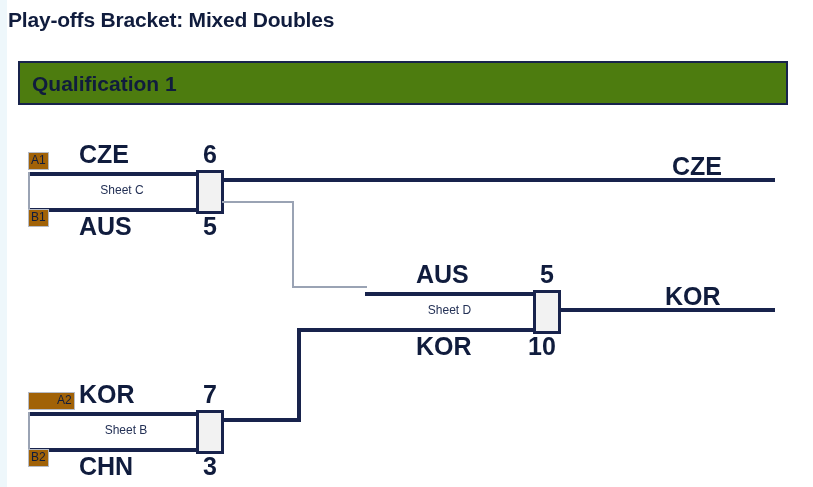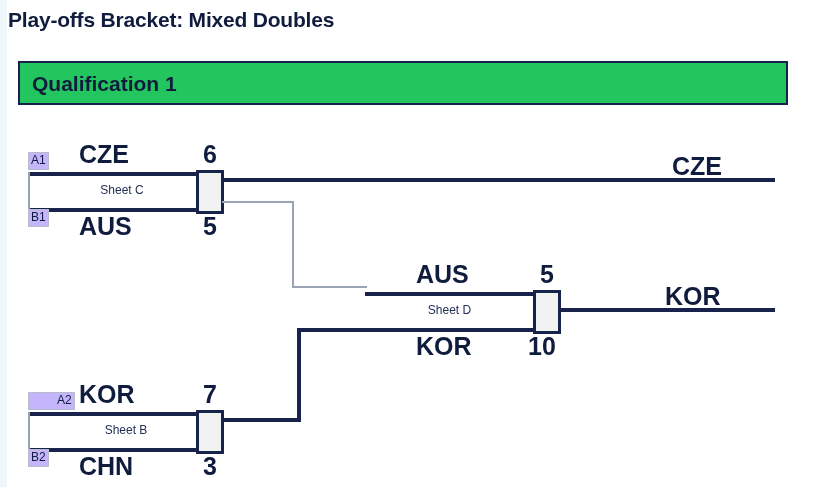--- a/index.html
+++ b/index.html
@@ -37,21 +37,21 @@
 
   
   .round-header {
     position: absolute;
     left: 18px;
     top: 61px;
     width: 770px;
     height: 44px;
     border: 2px solid #18234c;
     box-sizing: border-box;
-    background: #22c55e;
+    background: #4d7c0f;
   }
   .round-label {
     position: absolute;
     top: 9px;
     font-size: 21px;
     font-weight: bold;
     color: #101c3d;
     white-space: nowrap;
   }
   .round-label.q1 { left: 12px; }
@@ -84,21 +84,21 @@
     background: #f2f2f2;
     border: 3px solid #18234c;
     box-sizing: border-box;
   }
 
   .seed-badge {
     position: absolute;
     font-size: 12px;
     color: #101c3d;
     border: 1px solid #b6bcc8;
-    background: #c4b5fd;
+    background: #a16207;
     padding: 0px 2px 1px 2px;
     line-height: 15px;
     box-sizing: border-box;
     height: 18px;
     min-width: 20px;
     text-align: center;
   }
 
   .team-name {
     position: absolute;

